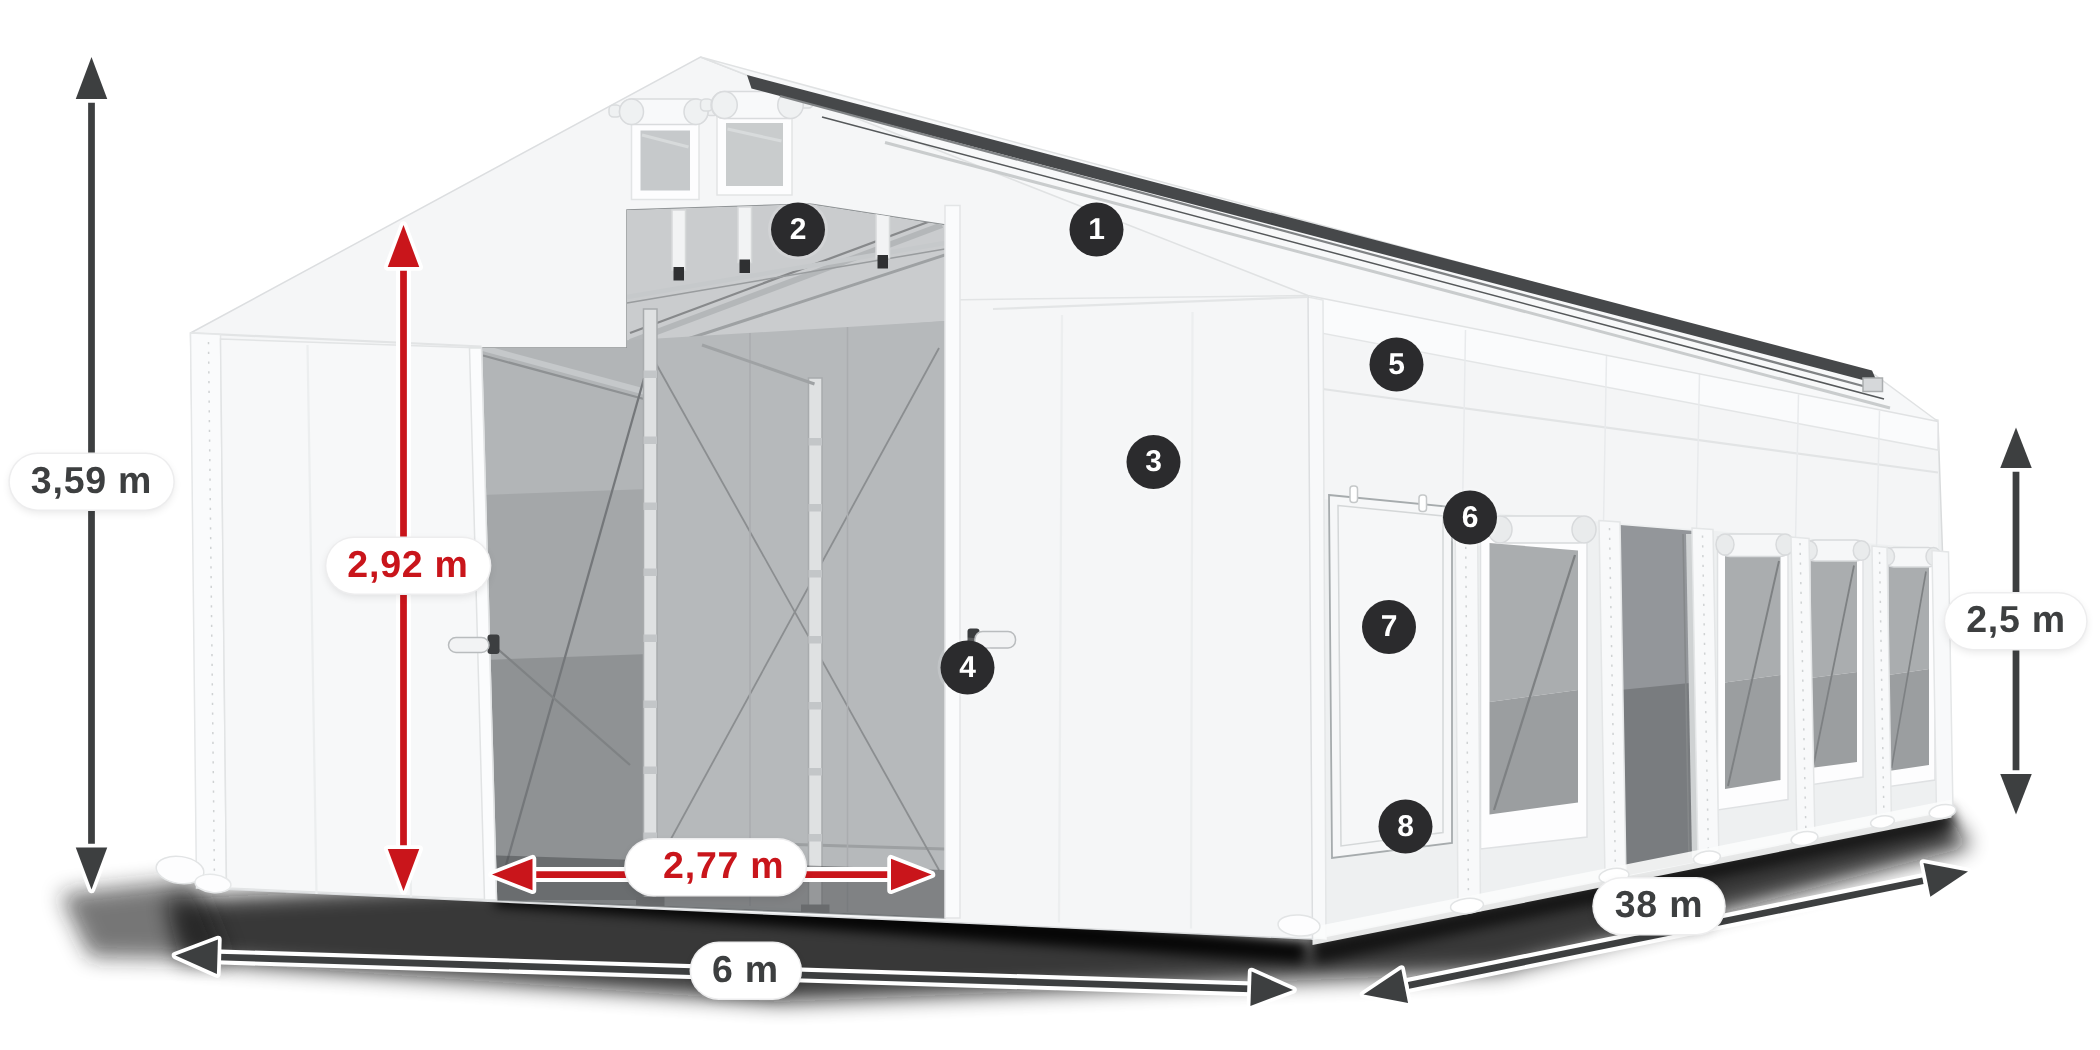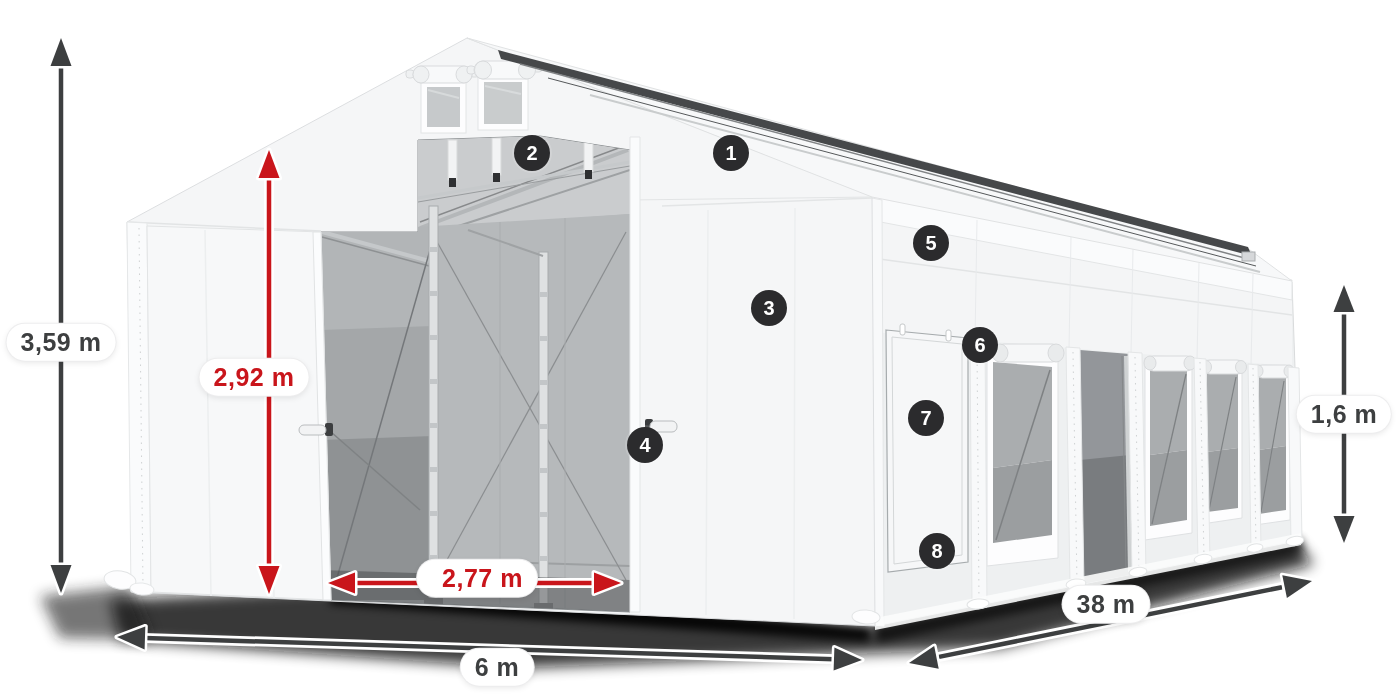--- a/index.html
+++ b/index.html
@@ -301,26 +301,26 @@
   </g>
 
   <g>
     <line x1="1344" y1="304" x2="1344" y2="521" stroke="#ffffff" stroke-width="10"></line>
     <line x1="1344" y1="308" x2="1344" y2="517" stroke="#3d3f40" stroke-width="4.5"></line>
     <path d="M1344,285 L1333.5,312 L1354.5,312 Z" fill="#3d3f40" stroke="#ffffff" stroke-width="5" stroke-linejoin="round" paint-order="stroke"></path>
     <path d="M1344,543 L1333.5,516 L1354.5,516 Z" fill="#3d3f40" stroke="#ffffff" stroke-width="5" stroke-linejoin="round" paint-order="stroke"></path>
   </g>
 </svg>
 
-<div class="pill" style="left: 61px; top: 321px; color: rgb(61, 63, 64); margin-top: 21px;">3,59 m</div>
-<div class="pill" style="left: 254px; top: 377px; color: rgb(201, 21, 27); text-align: right;">2,92 m</div>
+<div class="pill" style="left: 61px; top: 321px; color: rgb(61, 63, 64);">3,59 m</div>
+<div class="pill" style="left: 272px; top: 377px; color: rgb(201, 21, 27); text-align: right;">2,92 m</div>
 <div class="pill" style="left: 477px; top: 578px; color: rgb(201, 21, 27); padding-left: 25px;">2,77 m</div>
-<div class="pill" style="left: 497px; top: 647px; color: rgb(61, 63, 64); margin-top: 20px;">6 m</div>
+<div class="pill" style="left: 497px; top: 647px; color: rgb(61, 63, 64);">6 m</div>
 <div class="pill" style="left: 1106px; top: 604px; color: rgb(61, 63, 64);">38 m</div>
-<div class="pill" style="left: 1344px; top: 414px; color: rgb(61, 63, 64);">1,6 m</div>
+<div class="pill" style="left: 1344px; top: 414px; color: rgb(61, 63, 64);">2,5 m</div>
 
 <div class="badge" style="left: 731px; top: 153px; color: rgb(255, 255, 255); background-color: rgb(43, 43, 45);">1</div>
 <div class="badge" style="left: 532px; top: 153px; color: rgb(255, 255, 255); background-color: rgb(43, 43, 45);">2</div>
 <div class="badge" style="left: 769px; top: 308px; color: rgb(255, 255, 255); background-color: rgb(43, 43, 45);">3</div>
 <div class="badge" style="left: 645px; top: 445px; color: rgb(255, 255, 255); background-color: rgb(43, 43, 45);">4</div>
 <div class="badge" style="left: 931px; top: 243px; color: rgb(255, 255, 255); background-color: rgb(43, 43, 45);">5</div>
 <div class="badge" style="left: 980px; top: 345px; color: rgb(255, 255, 255); background-color: rgb(43, 43, 45);">6</div>
 <div class="badge" style="left: 926px; top: 418px; color: rgb(255, 255, 255); background-color: rgb(43, 43, 45);">7</div>
 <div class="badge" style="left: 937px; top: 551px; color: rgb(255, 255, 255); background-color: rgb(43, 43, 45);">8</div>
 

